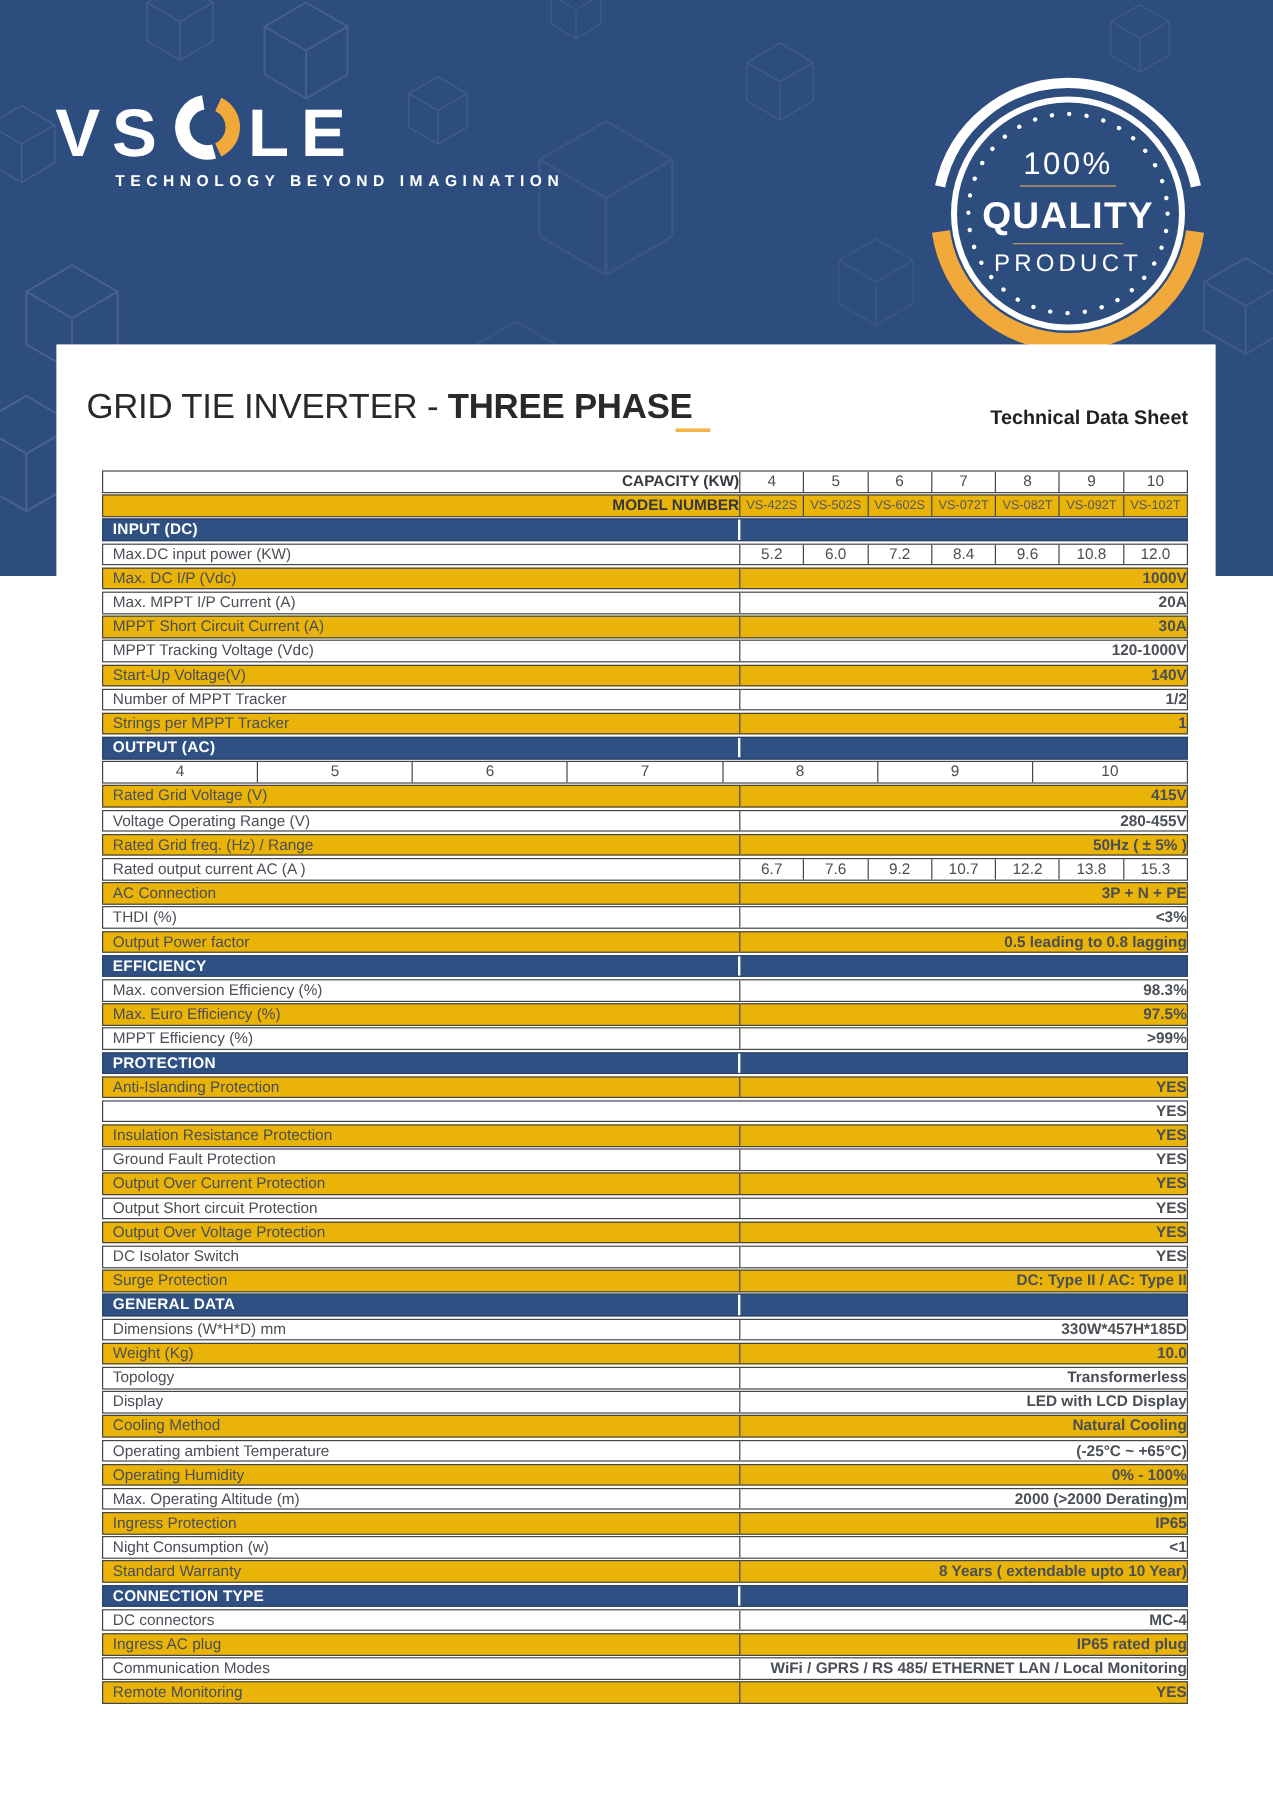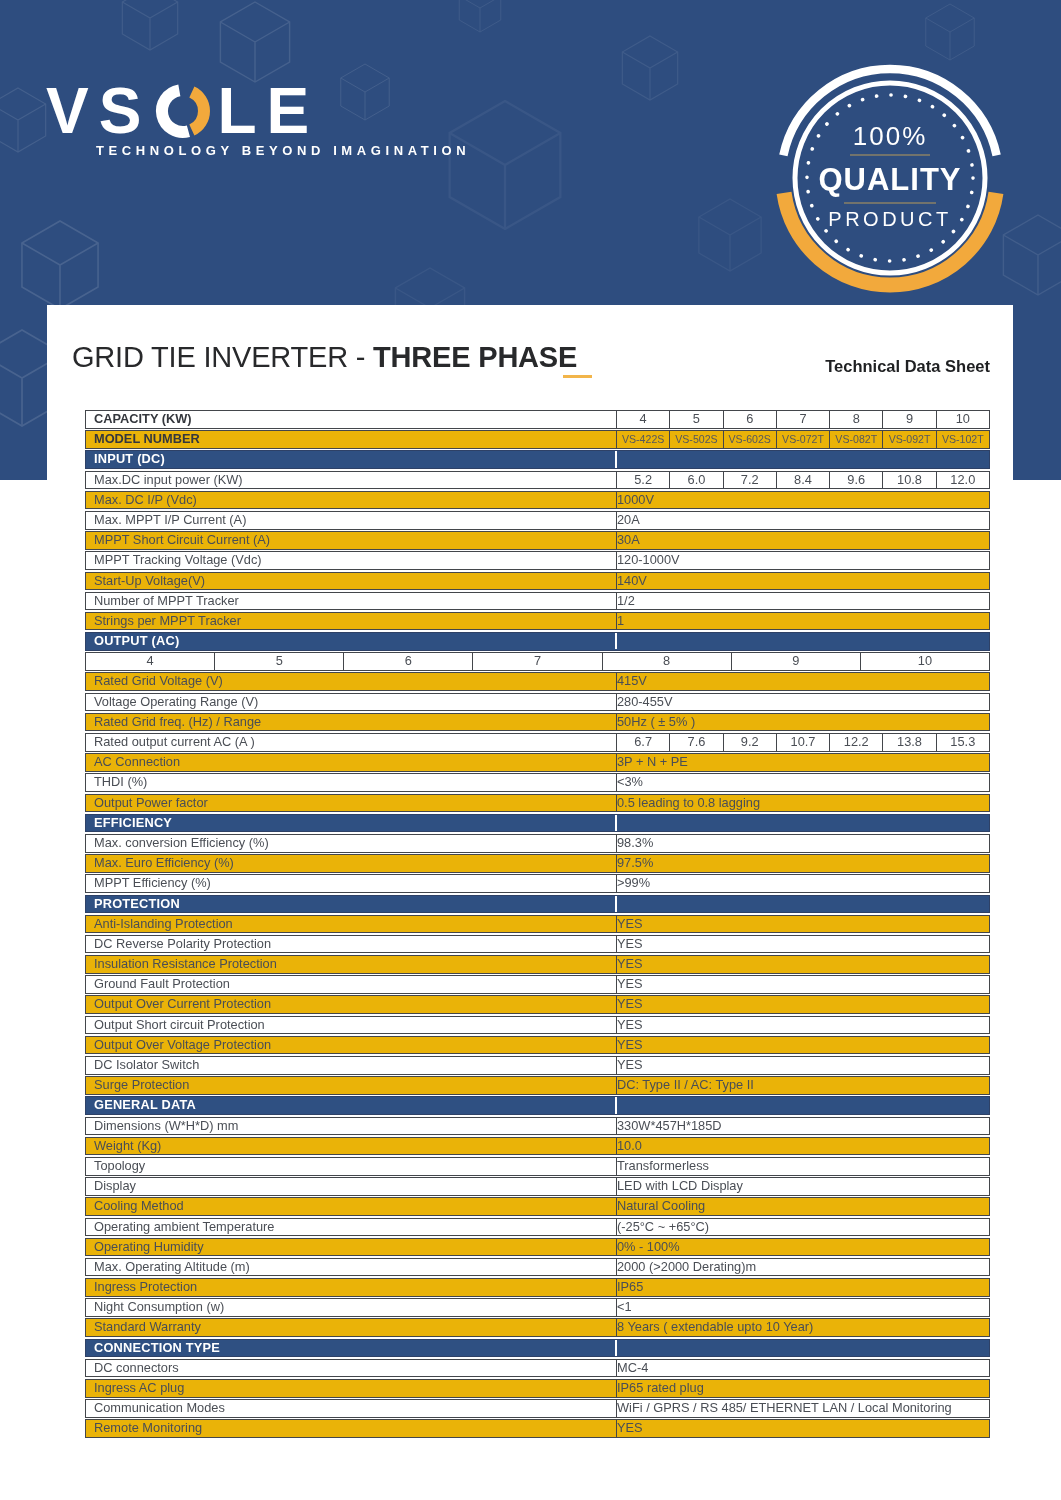--- a/index.html
+++ b/index.html
@@ -4,48 +4,48 @@
 <style>
   html,body{margin:0;padding:0;}
   body{
     width:1061px;height:1500px;position:relative;background:#ffffff;
     font-family:"Liberation Sans", sans-serif;overflow:hidden;
   }
   
   .hero{position:absolute;left:0;top:0;width:1061px;height:480px;background:#2e4d7f;z-index:1;}
   .hero .pattern{position:absolute;left:0;top:0;}
   
-  .logo{position:absolute;left:46px;top:76px;display:flex;align-items:center;
-        color:#fff;font-weight:700;font-size:64px;letter-spacing:10px;z-index:3;line-height:70px;}
+  .logo{position:absolute;left:46px;top:76px;display:flex;
+        color:#fff;font-weight:700;font-size:56px;letter-spacing:10px;z-index:3;line-height:70px;}
   .logo .o-ring{margin:0 4px 0 2px;}
   .tagline{position:absolute;left:96px;top:143px;color:#fff;font-weight:700;
            font-size:13px;letter-spacing:4.6px;z-index:3;}
   
   .badge{position:absolute;left:772px;top:60px;z-index:3;}
   .badge text{fill:#fff;font-family:"Liberation Sans", sans-serif;}
   
-  .panel{position:absolute;left:47px;top:305px;width:966px;height:1195px;background:#fff;z-index:2;}
+  .panel{position:absolute;left:47px;top:287px;width:966px;height:1195px;background:#fff;z-index:2;}
   .title{position:absolute;left:25px;top:36px;font-size:29px;color:#28292b;
          letter-spacing:-0.2px;white-space:nowrap;font-weight:400;}
   .t-strong{font-weight:800;}
   .title-underline{position:absolute;left:516px;top:70px;width:29px;height:3px;background:#f2b54a;}
   .tds{position:absolute;top:52px;right:23px;font-size:16.5px;font-weight:700;color:#1f2022;}
   
   .spec-table{position:absolute;left:38px;top:105px;width:905px;}
   .srow{display:flex;box-sizing:border-box;height:18.6px;margin-bottom:1.6px;
         border:1px solid #43464b;background:#fff;font-size:12.8px;color:#4a4e55;}
   .srow.gray{background:#eab308;}
   .slabel{box-sizing:border-box;width:531px;padding-left:8px;line-height:16.2px;
           border-right:1.6px solid #43464b;white-space:nowrap;overflow:hidden;}
-  .slabel.bold{font-weight:700;color:#34373d;}
+  .slabel.bold{font-weight:700;color:#34373d;text-align:right;}
   .svals{flex:1;display:flex;}
   .vcell{flex:1;text-align:center;line-height:16.2px;}
   .vcell + .vcell{border-left:1px solid #43464b;}
   .vcell.small{font-size:10.6px;color:#55585e;line-height:16.8px;}
-  .vspan{flex:1;text-align:left;line-height:16.2px;}
+  .vspan{flex:1;text-align:right;line-height:16.2px;font-weight:bold;}
   .srow.section{background:#2f5082;border-color:#2e4166;color:#fff;flex-direction:column;}
   .srow.section .slabel{font-weight:700;border-right:2.5px solid #ffffff;letter-spacing:0.2px;}
 </style>
 </head>
 <body>
 
 <div class="hero">
   <svg class="pattern" width="1061" height="480" viewBox="0 0 1061 480" fill="none">
     <defs>
       <g id="cube" stroke="#ffffff" fill="none" stroke-width="1.4">
@@ -271,21 +271,20 @@
         <div class="slabel">PROTECTION</div>
         <div class="svals"></div>
       </div>
       <div class="srow gray">
         <div class="slabel">Anti-Islanding Protection</div>
         <div class="svals">
           <div class="vspan">YES</div>
         </div>
       </div>
       <div class="srow">
-        <div class="slabel">DC Reverse Polarity Protection</div>
         <div class="svals">
           <div class="vspan">YES</div>
         </div>
       </div>
       <div class="srow gray">
         <div class="slabel">Insulation Resistance Protection</div>
         <div class="svals">
           <div class="vspan">YES</div>
         </div>
       </div>

